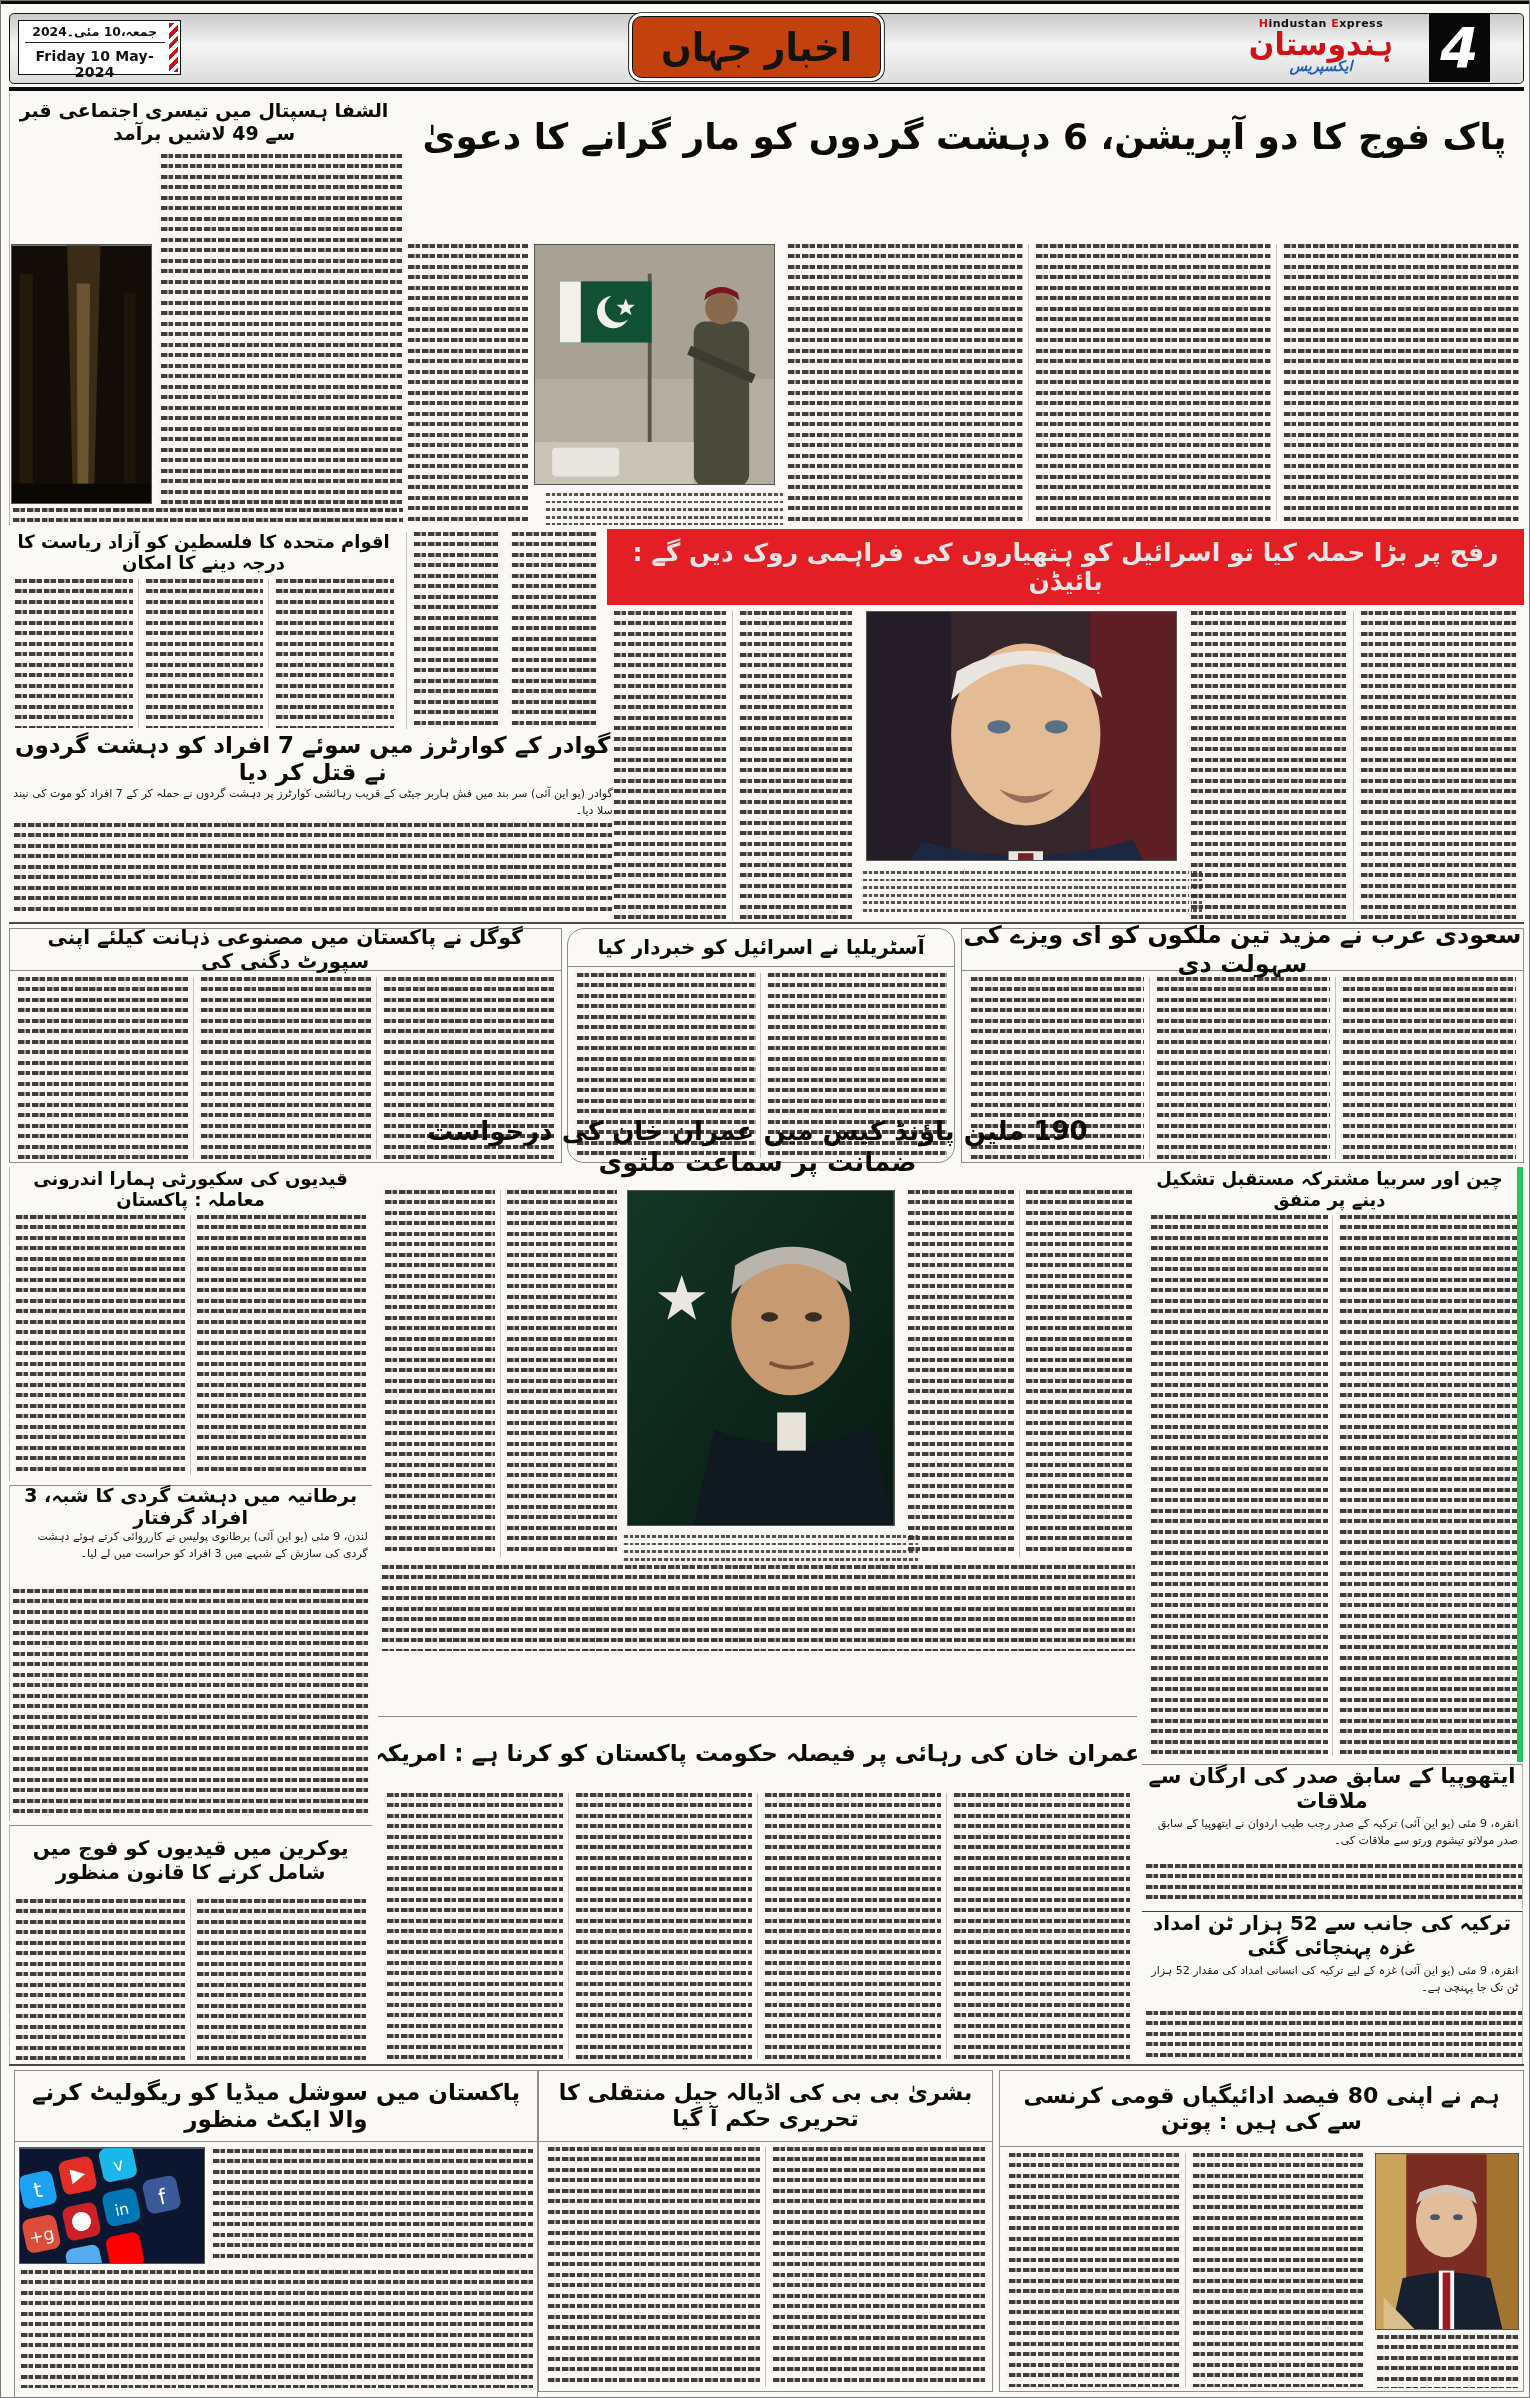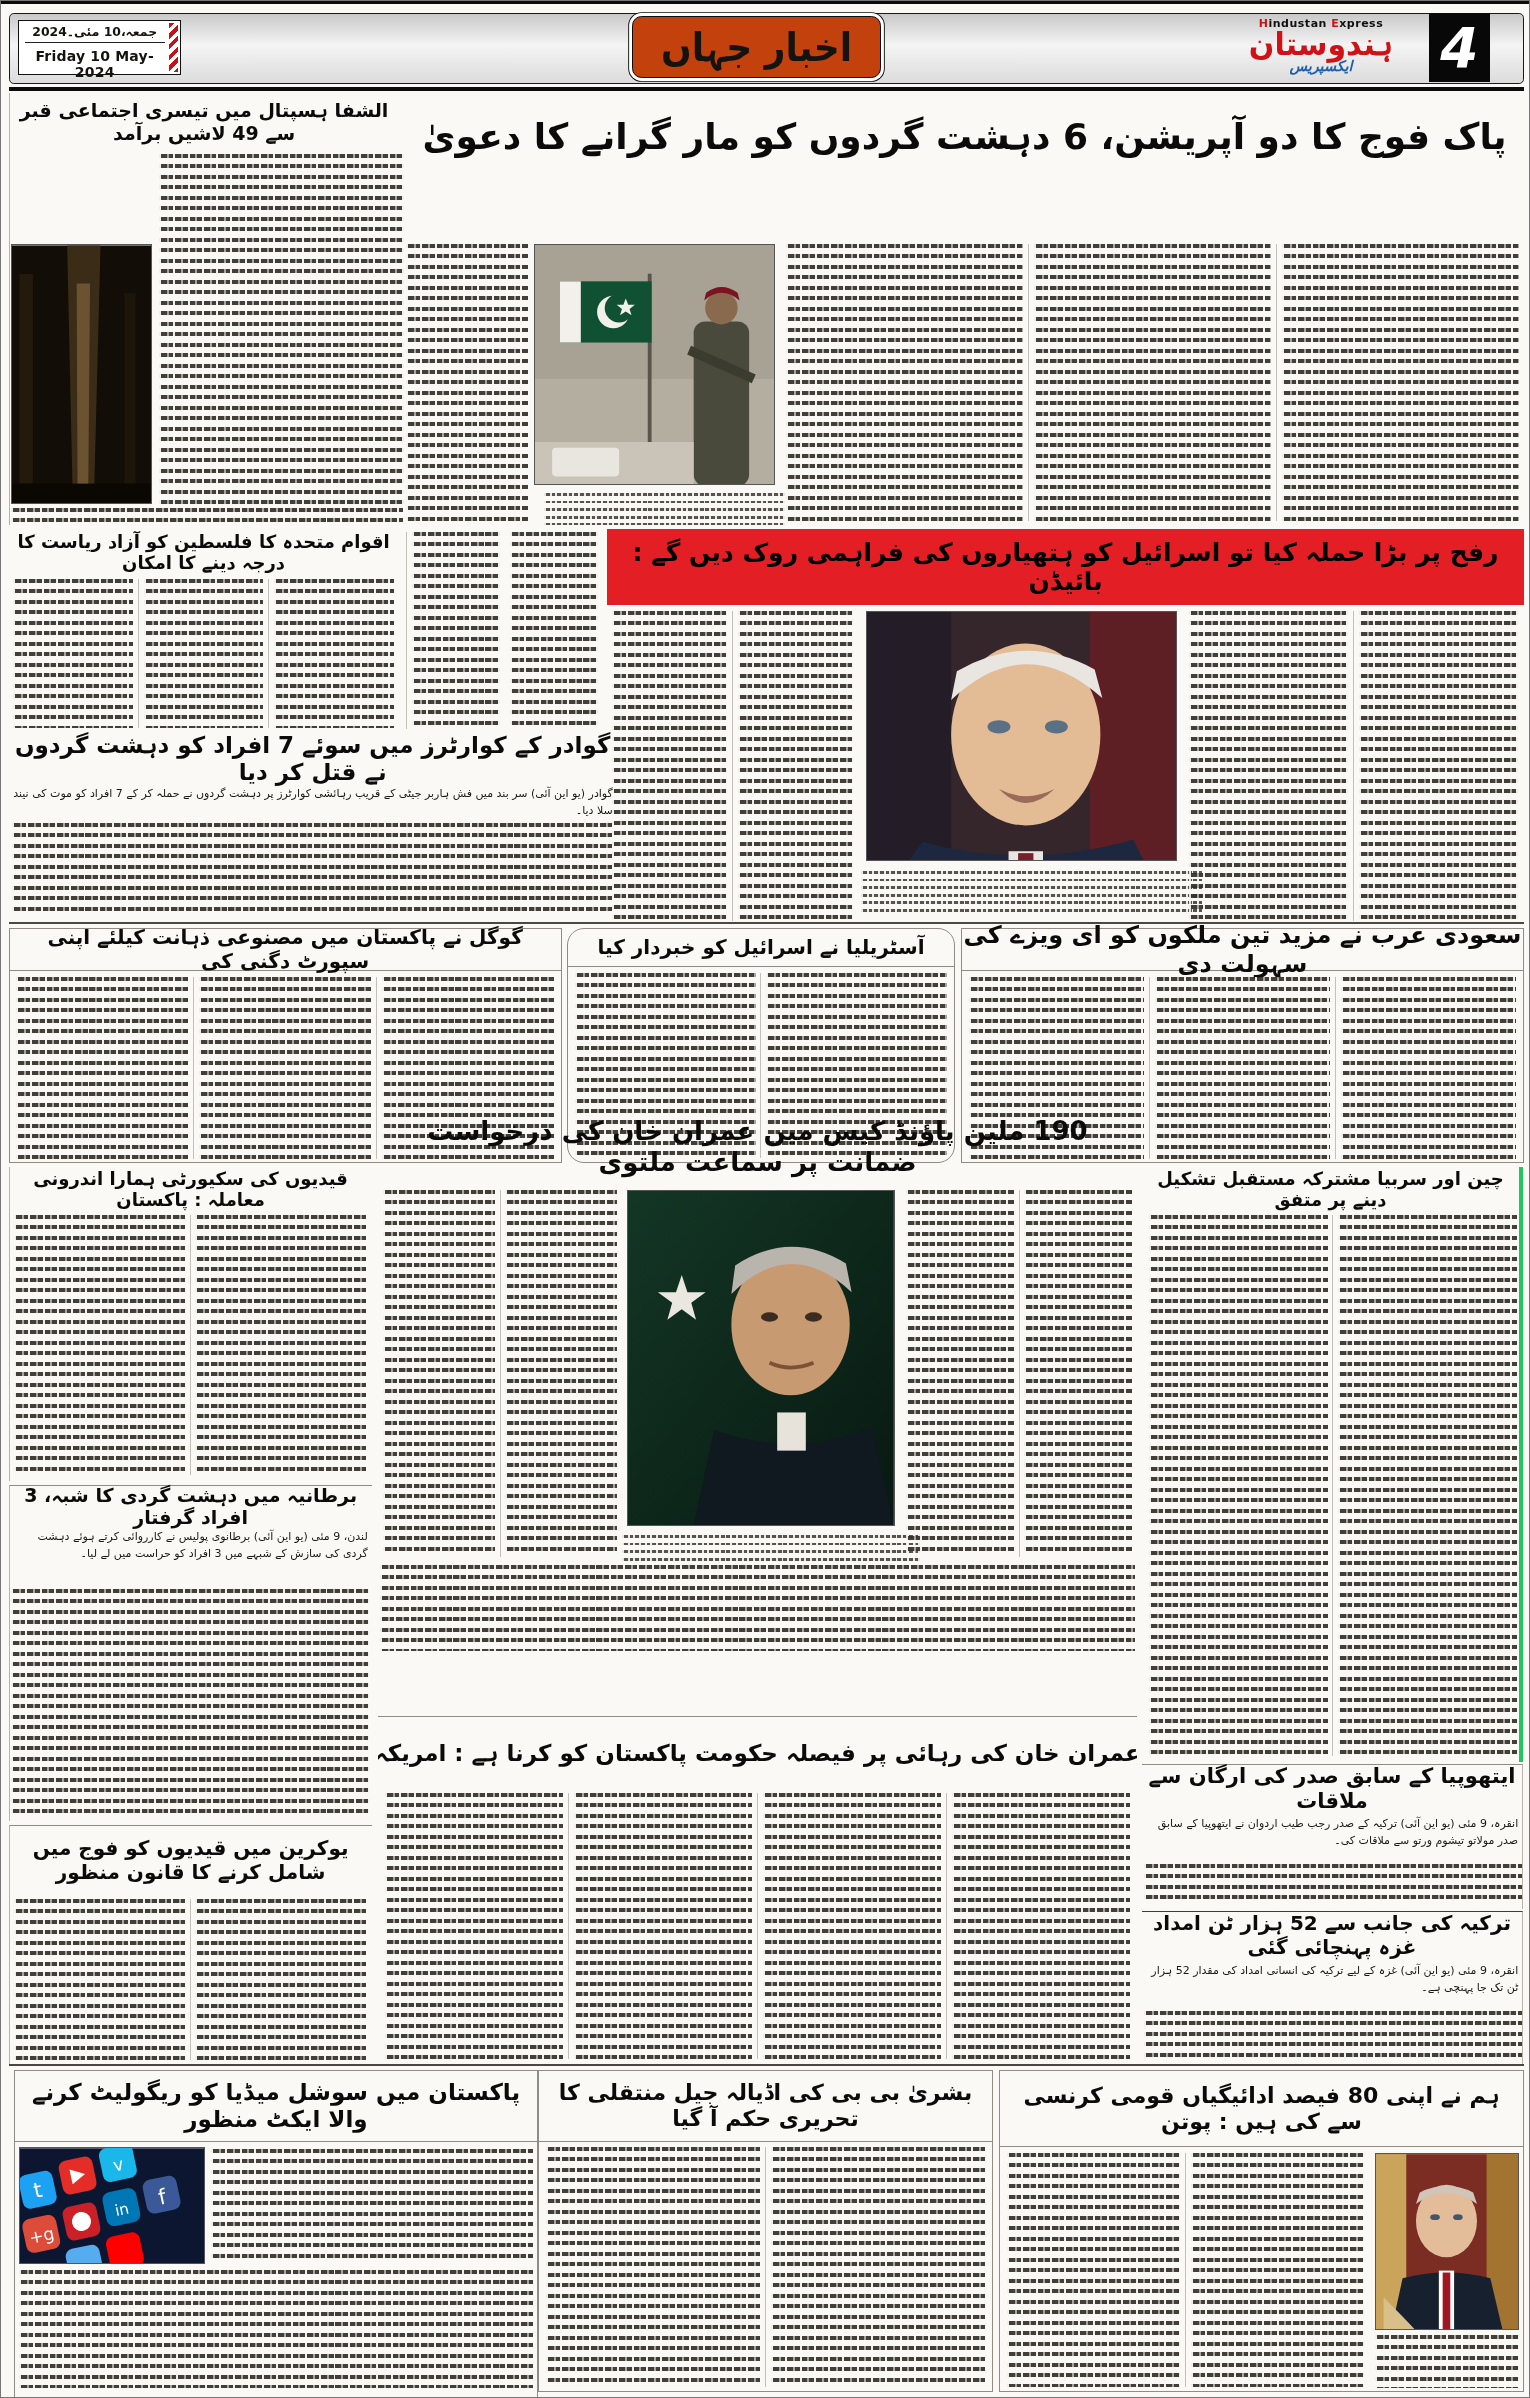--- a/index.html
+++ b/index.html
@@ -69,21 +69,21 @@
   .cols { display:flex; flex-direction:row-reverse; }
   .cols .col { flex:1; }
   .cols .col + .col { border-left:1px solid #c3c0b7; }
   .cols .col .pad { margin:0 4.8px; height:100%; }
   .boxed { border:1px solid #8f8c84; }
   .photo { overflow:hidden; border:1px solid #555; }
   .cap { margin:3.8px 9.6px 0 9.6px; height:25px; }
 
   
   .banner {
-    background:#e31e24; color:#000000; display:flex; align-items:center; justify-content:center;
+    background:#e31e24; color:#e5e5e5; display:flex; align-items:center; justify-content:center;
     direction:rtl; font-weight:bold; text-align:center;
   }
 
   
   svg { display:block; }
 </style>
 </head>
 <body>
 
 <div class="page">
@@ -358,21 +358,21 @@
         </div>
       <div class="col">
           <div class="pad ftxt"></div>
         </div>
       <div class="col">
           <div class="pad ftxt"></div>
         </div>
     </div>
   </div>
 
-  <div class="abs story" style="left:1141px; top:1166px; width:381px; height:595px; border-right:4px solid #22c55e;">
+  <div class="abs story" style="left:1141px; top:1166px; width:381px; height:595px; border-right:6px solid #22c55e;">
     <div class="hl" style="height:44px; font-size:18px;">چین اور سربیا مشترکہ مستقبل تشکیل دینے پر متفق</div>
     <div class="abs cols" style="left:1.9px; top:48px; width:378px; height:541px;">
       <div class="col">
           <div class="pad ftxt"></div>
         </div>
       <div class="col">
           <div class="pad ftxt"></div>
         </div>
     </div>
   </div>

